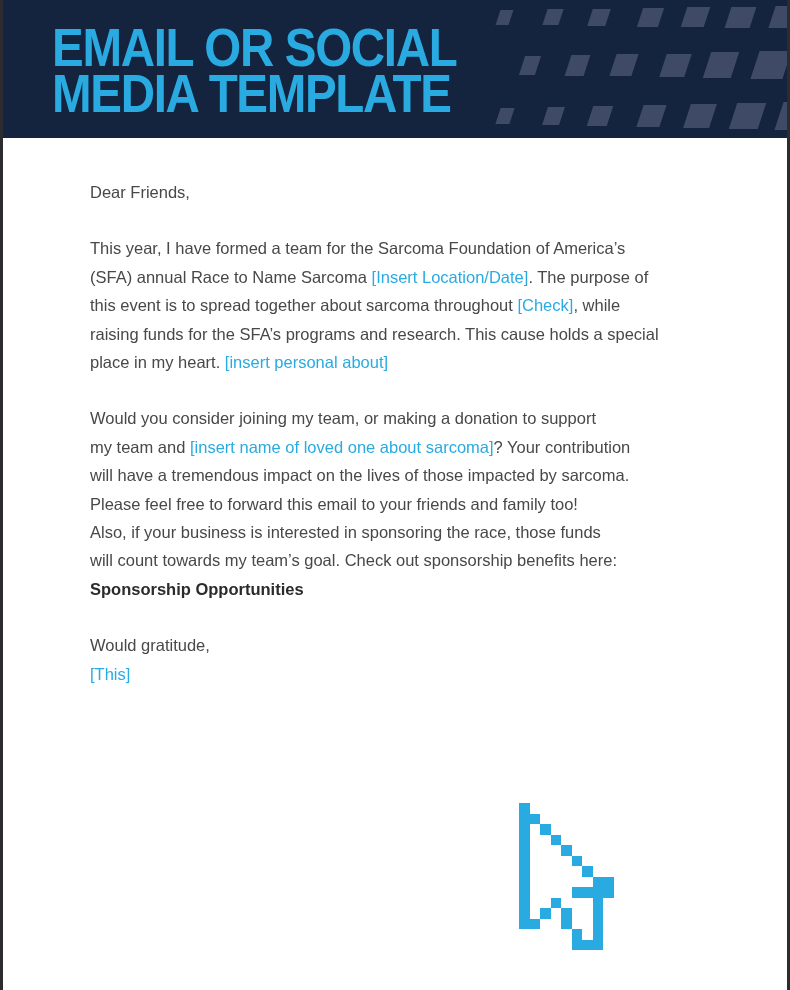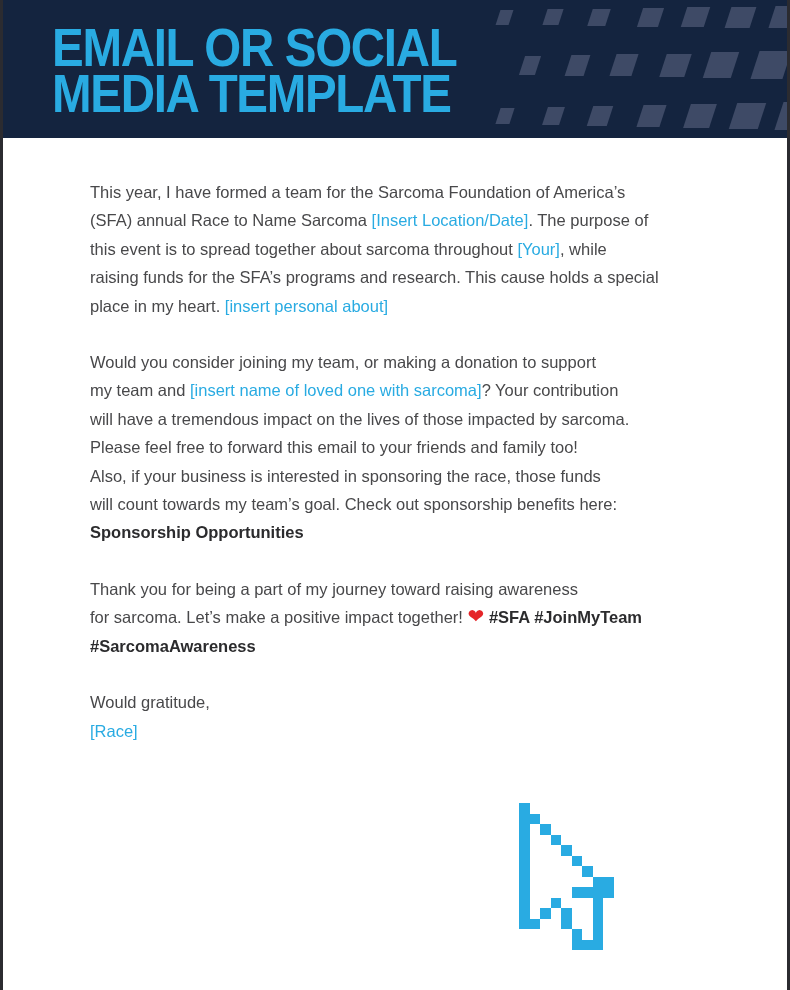--- a/index.html
+++ b/index.html
@@ -66,42 +66,40 @@
       <div class="deco" style="left: 545px; top: 107px; width: 17px; height: 18px;"></div>
       <div class="deco" style="left: 590px; top: 106px; width: 20px; height: 20px;"></div>
       <div class="deco" style="left: 640px; top: 105px; width: 23px; height: 22px;"></div>
       <div class="deco" style="left: 687px; top: 104px; width: 26px; height: 24px;"></div>
       <div class="deco" style="left: 733px; top: 103px; width: 29px; height: 26px;"></div>
       <div class="deco" style="left: 779px; top: 102px; width: 32px; height: 28px;"></div>
     </div>
 </header>
 
 <main class="letter">
+  <p><span>Dear Friends,</span></p>
 
   <p><span>This year, I have formed a team for the Sarcoma Foundation of America’s
 (SFA) annual Race to Name Sarcoma </span><span class="link">[Insert Location/Date]</span><span>. The purpose of
-this event is to spread together about sarcoma throughout </span><span class="link">[Your]</span><span>, while
+this event is to spread together about sarcoma throughout </span><span class="link">[Check]</span><span>, while
 raising funds for the SFA’s programs and research. This cause holds a special
 place in my heart. </span><span class="link">[insert personal about]</span></p>
 
   <p><span>Would you consider joining my team, or making a donation to support
-my team and </span><span class="link">[insert name of loved one with sarcoma]</span><span>? Your contribution
+my team and </span><span class="link">[insert name of loved one about sarcoma]</span><span>? Your contribution
 will have a tremendous impact on the lives of those impacted by sarcoma.
 Please feel free to forward this email to your friends and family too!
 Also, if your business is interested in sponsoring the race, those funds
 will count towards my team’s goal. Check out sponsorship benefits here:
 </span><span class="bold">Sponsorship Opportunities</span></p>
 
 
-  <p><span>Thank you for being a part of my journey toward raising awareness
-for sarcoma. Let’s make a positive impact together! </span><span class="heart">❤</span><span class="bold"> #SFA #JoinMyTeam
-#SarcomaAwareness</span></p>
 
   <p><span>Would gratitude,
-</span><span class="link">[Race]</span></p>
+</span><span class="link">[This]</span></p>
 </main>
 
 <svg id="cursor-svg" width="95" height="147" viewBox="0 0 9 14" shape-rendering="crispEdges">
     <rect x="0" y="0" width="1" height="1"></rect>
     <rect x="0" y="1" width="1" height="1"></rect>
     <rect x="0" y="2" width="1" height="1"></rect>
     <rect x="0" y="3" width="1" height="1"></rect>
     <rect x="0" y="4" width="1" height="1"></rect>
     <rect x="0" y="5" width="1" height="1"></rect>
     <rect x="0" y="6" width="1" height="1"></rect>

